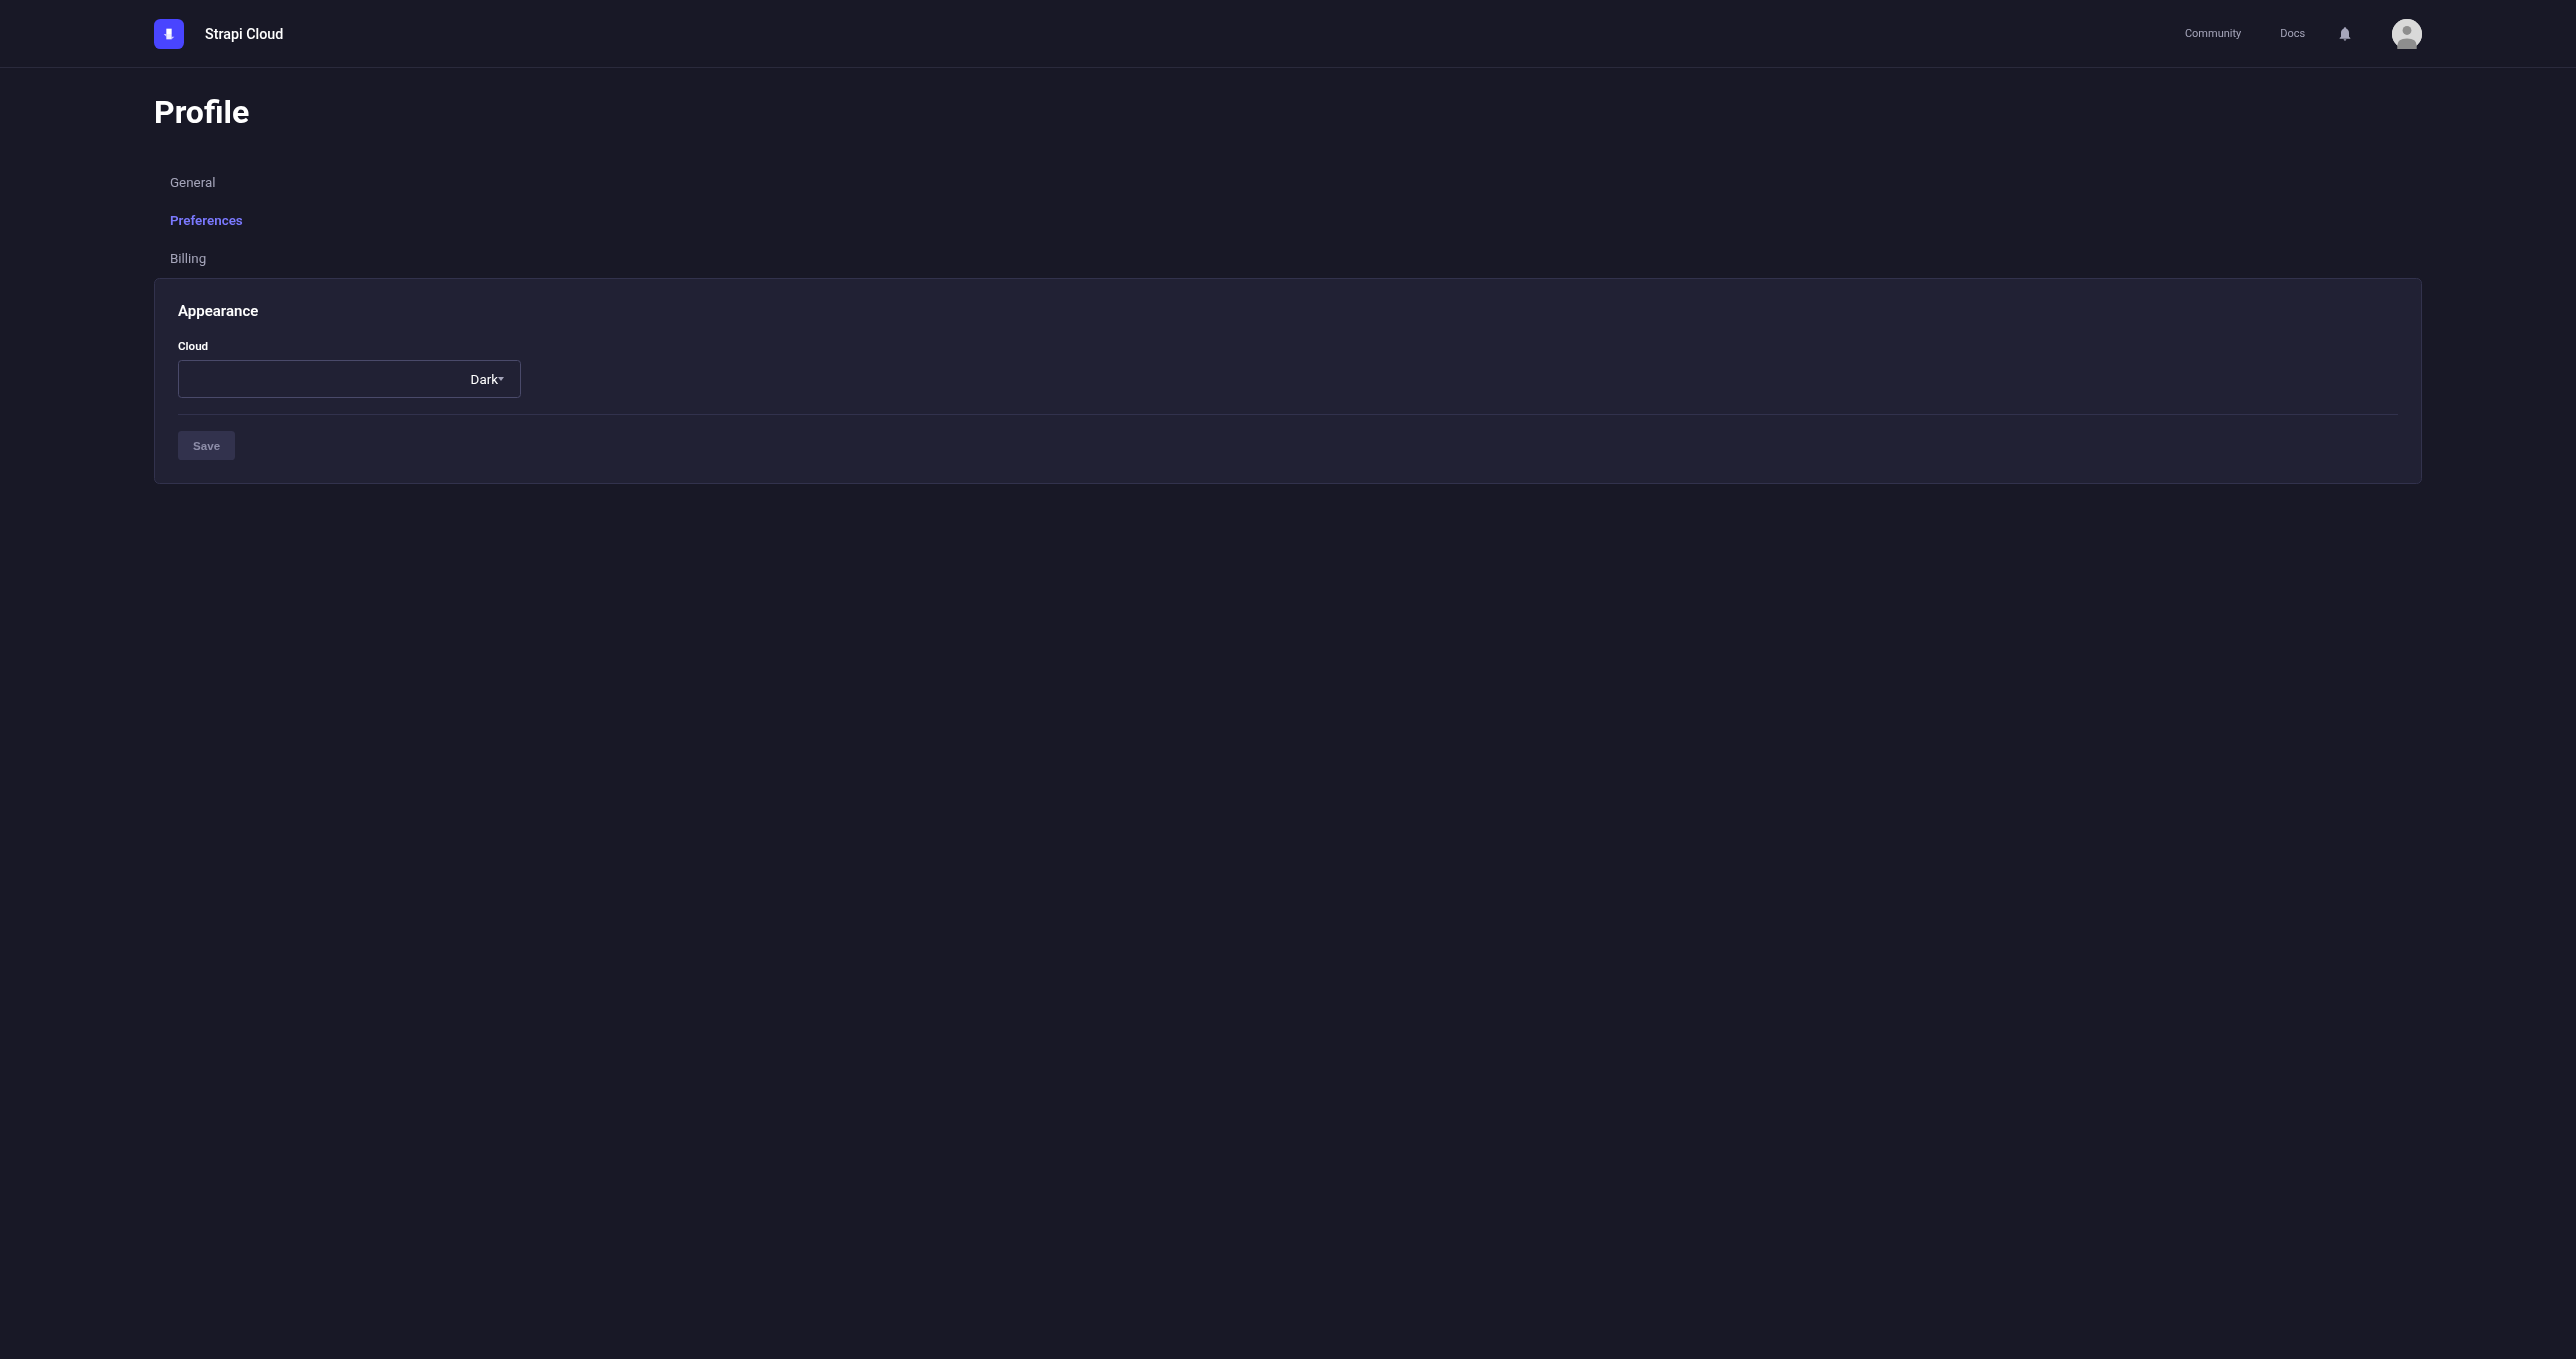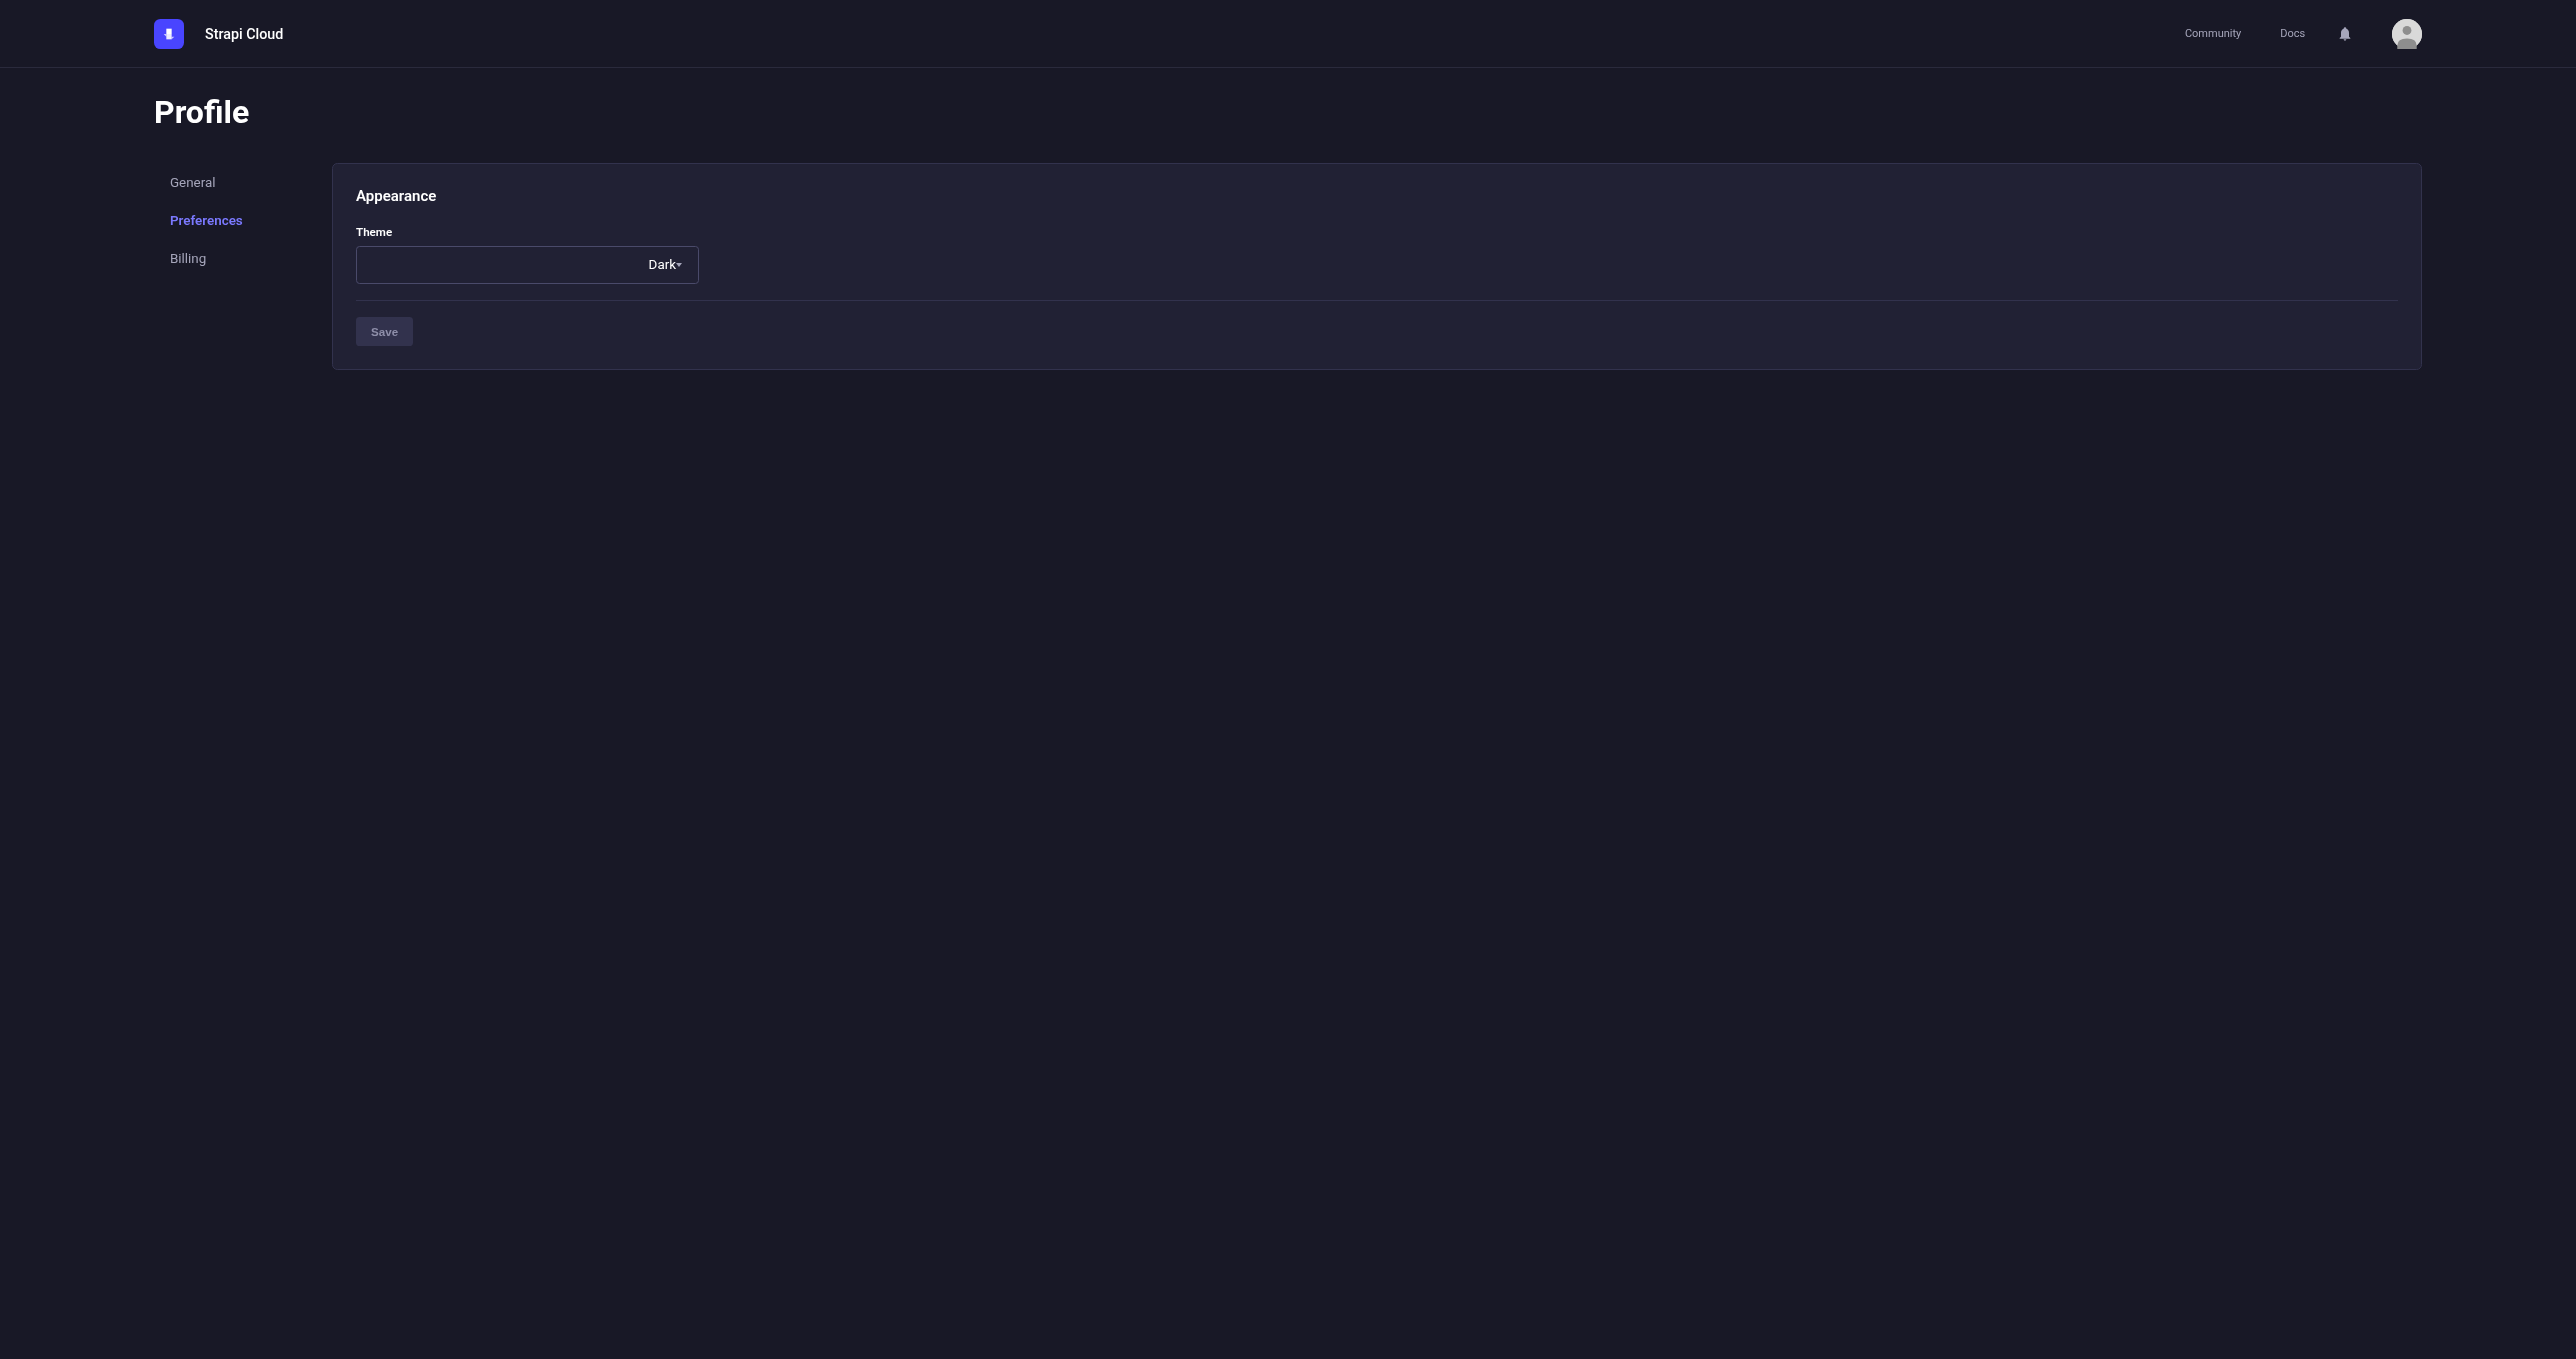--- a/index.html
+++ b/index.html
@@ -100,20 +100,21 @@
     .page-title {
       font-size: 32px;
       font-weight: 700;
       color: #ffffff;
       margin-bottom: 32px;
     }
     
     .content-layout {
       display: flex;
       gap: 0;
+      flex-direction: column;
     }
     
     .sidebar {
       width: 178px;
       flex-shrink: 0;
     }
     
     .sidebar-item {
       padding: 11.6px 16px;
       font-size: 13.4px;
@@ -234,21 +235,21 @@
   <div class="content-layout">
     <nav class="sidebar">
       <div class="sidebar-item">General</div>
       <div class="sidebar-item active">Preferences</div>
       <div class="sidebar-item">Billing</div>
     </nav>
 
     <div class="main-panel">
       <h2 class="section-title">Appearance</h2>
       
-      <label class="form-label">Theme</label>
+      <label class="form-label">Cloud</label>
       <div class="select-wrapper">
         <div class="select-box">
           <span>Dark</span>
           <span class="select-caret"></span>
         </div>
       </div>
       
       <div class="divider"></div>
       
       <button class="save-btn">Save</button>

